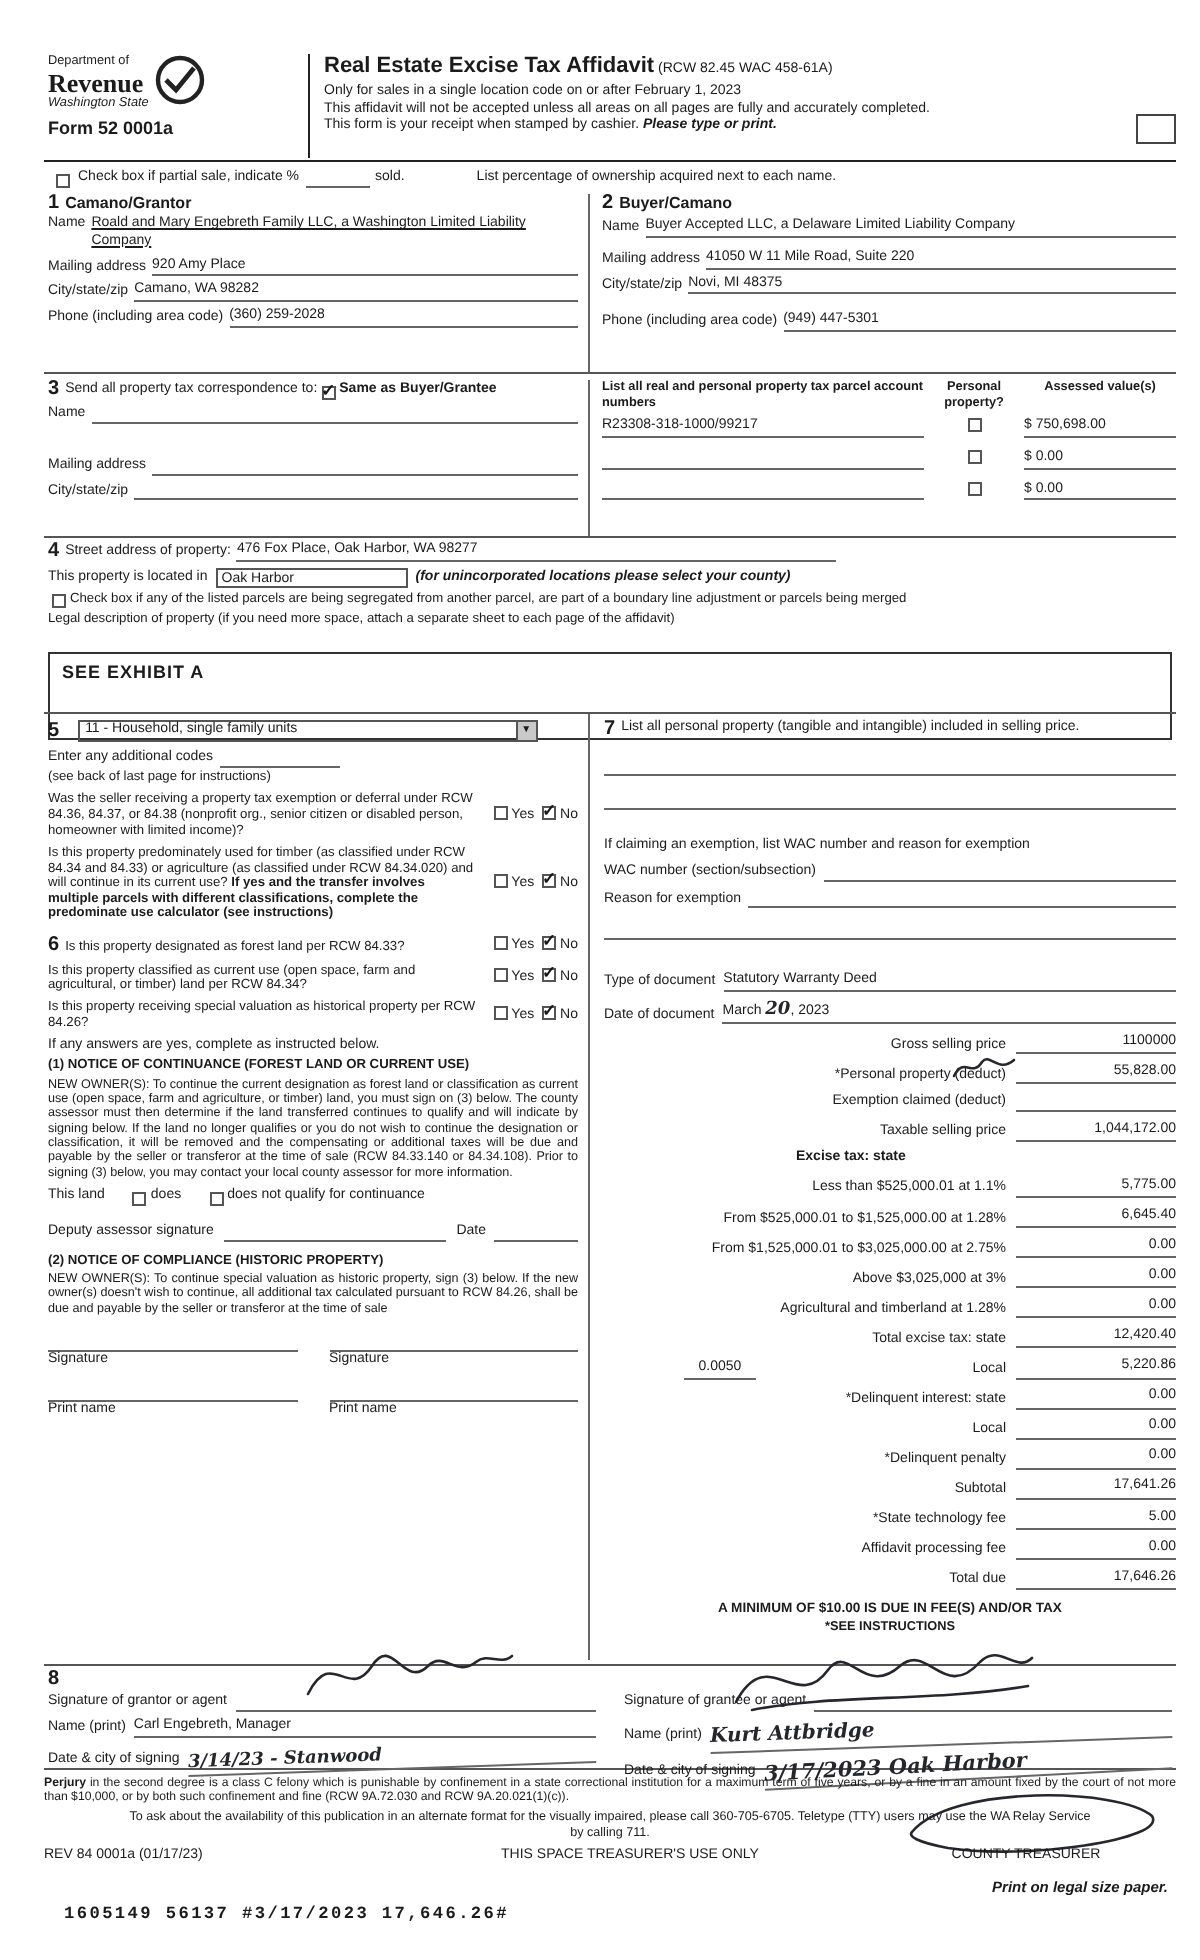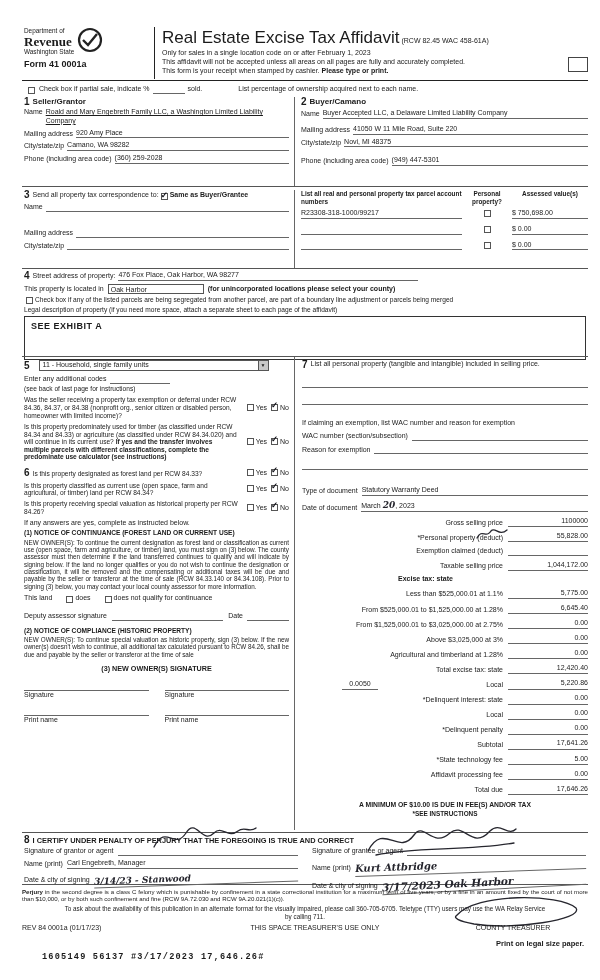--- a/index.html
+++ b/index.html
@@ -1,19 +1,19 @@
 <!DOCTYPE html>
 <html><head>
 <meta charset="utf-8">
 <style>
   *{box-sizing:border-box;margin:0;padding:0}
   html,body{width:600px;height:980px}
   body{position:relative;background:#fff;color:#1b1b1b;font-family:"Liberation Sans",sans-serif;font-size:7px;line-height:1.25;overflow:hidden}
   .abs{position:absolute}
-  .b{font-weight:700}.i{}.fs64{font-size:6.4px}.fs66{font-size:6.6px}.fs9{font-size:9px}
+  .b{font-weight:700}.i{font-style:italic}.fs64{font-size:6.4px}.fs66{font-size:6.6px}.fs9{font-size:9px}
   .row{display:flex;align-items:flex-end}
   .ul{border-bottom:1px solid #666;min-height:8px}
   .fill{flex:1}
   .cb{display:inline-block;width:7px;height:7px;border:1px solid #555;position:relative;flex:none;vertical-align:-1px;margin:0 2px;background:#fff}
   .cb .mk{position:absolute;left:-1px;top:-3.5px;font-size:8.5px;font-weight:700;color:#15151c;line-height:1}
   .secnum{font-weight:700;font-size:10px;line-height:1;margin-right:3px;flex:none}
   .sect{font-weight:700;font-size:8px}
   .hand{font-family:"DejaVu Serif",serif;font-style:italic;font-weight:700;color:#25252d}
   .taxrow{display:flex;align-items:flex-end;margin-top:4.8px;position:relative}
   .taxrow .tl{flex:1;text-align:right;padding-right:5px;white-space:nowrap}
@@ -34,45 +34,45 @@
       <div>
         <div class="fs64">Department of</div>
         <div style="font-size:13px;font-weight:700;font-family:'Liberation Serif',serif;line-height:1">Revenue</div>
         <div class="fs64 i">Washington State</div>
       </div>
       <svg width="26" height="26" viewBox="0 0 26 26" style="margin-left:3px">
         <circle cx="13" cy="13" r="11" fill="none" stroke="#222" stroke-width="2.2"></circle>
         <path d="M6 13 L11 18 L20 7" fill="none" stroke="#222" stroke-width="2.4"></path>
       </svg>
     </div>
-    <div class="b fs9" style="margin-top:3px">Form 41 0001a</div>
+    <div class="b fs9" style="margin-top:3px">Form 52 0001a</div>
   </div>
   <div style="border-left:1.5px solid #222;padding-left:7px;flex:1">
-    <div style="white-space:nowrap"><span style="font-size:17px;font-weight:400">Real Estate Excise Tax Affidavit</span> <span>(RCW 82.45 WAC 458-61A)</span></div>
+    <div style="white-space:nowrap"><span style="font-size:11px;font-weight:700">Real Estate Excise Tax Affidavit</span> <span>(RCW 82.45 WAC 458-61A)</span></div>
     <div style="margin-top:1px">Only for sales in a single location code on or after February 1, 2023</div>
     <div>This affidavit will not be accepted unless all areas on all pages are fully and accurately completed.</div>
     <div><span>This form is your receipt when stamped by cashier. </span><span class="b i">Please type or print.</span></div>
   </div>
   <div style="width:20px;height:15px;border:1px solid #444;margin-top:30px;flex:none"></div>
 </div>
 <div class="abs" style="left:22px;right:12px;top:80px;border-top:1.3px solid #222"></div>
 
 <div class="abs row" style="left:26px;top:85px;right:12px">
   <span class="cb"></span>
   <span style="margin-left:2px">Check box if partial sale, indicate %</span>
   <span class="ul" style="width:32px;margin:0 3px"></span>
   <span>sold.</span>
   <span style="margin-left:36px">List percentage of ownership acquired next to each name.</span>
 </div>
 
 <div class="abs" style="left:24px;right:12px;top:97px;height:89px;display:flex">
   <div style="width:270px;flex:none;padding-right:5px">
     <div class="row">
         <span class="secnum">1</span>
-        <span class="sect">Seller/Grantor</span>
+        <span class="sect">Camano/Grantor</span>
       </div>
     <div style="display:flex;margin-top:1px">
       <span style="flex:none;margin-right:3px">Name</span>
       <span style="text-decoration:underline">Roald and Mary Engebreth Family LLC, a Washington Limited Liability Company</span>
     </div>
     <div class="row" style="margin-top:3px">
         <span>Mailing address</span>
         <span class="ul fill" style="margin-left:3px">920 Amy Place</span>
       </div>
     <div class="row" style="margin-top:3px">
@@ -164,21 +164,21 @@
   <div class="row" style="margin-top:2.5px">
     <span>This property is located in</span>
     <span style="border:1px solid #555;width:96px;height:10px;margin:0 4px;padding-left:2px;display:inline-block;line-height:9px">Oak Harbor</span>
     <span class="b i">(for unincorporated locations please select your county)</span>
   </div>
   <div class="row" style="margin-top:2.5px">
     <span class="cb"></span>
     <span class="fs66">Check box if any of the listed parcels are being segregated from another parcel, are part of a boundary line adjustment or parcels being merged</span>
   </div>
   <div class="fs66" style="margin-top:2px">Legal description of property (if you need more space, attach a separate sheet to each page of the affidavit)</div>
-  <div style="border:1px solid #333;height:44px;margin-top:2px;padding:4px 6px">
+  <div style="border:1px solid #333;height:44px;margin-top:12px;padding:4px 6px">
     <span class="b" style="font-size:9px;letter-spacing:.5px">SEE EXHIBIT A</span>
   </div>
 </div>
 
 <div class="abs" style="left:22px;right:12px;top:356px;height:474px;border-top:1px solid #555;display:flex">
 
   <div style="width:272px;flex:none;padding:3px 5px 0 2px">
     <div class="row">
       <span class="secnum">5</span>
       <span style="border:1px solid #555;width:230px;height:11px;display:flex;align-items:center;margin-left:6px">
@@ -240,21 +240,20 @@
         <span>does not qualify for continuance</span>
       </div>
       <div class="row" style="margin-top:9px">
         <span>Deputy assessor signature</span>
         <span class="ul fill" style="margin:0 5px"></span>
         <span>Date</span>
         <span class="ul" style="width:42px;margin-left:4px"></span>
       </div>
       <div class="b fs66" style="margin-top:6px">(2) NOTICE OF COMPLIANCE (HISTORIC PROPERTY)</div>
       <div class="para" style="margin-top:1px">NEW OWNER(S): To continue special valuation as historic property, sign (3) below. If the new owner(s) doesn't wish to continue, all additional tax calculated pursuant to RCW 84.26, shall be due and payable by the seller or transferor at the time of sale</div>
-      <div class="b" style="text-align:center;margin-top:6px;font-size:7.2px">(3) NEW OWNER(S) SIGNATURE</div>
       <div style="display:flex;gap:16px;margin-top:9px">
         <div style="flex:1">
             <div class="sigline"></div>
             <div>Signature</div>
           </div>
         <div style="flex:1">
             <div class="sigline"></div>
             <div>Signature</div>
           </div>
       </div>
@@ -376,21 +375,20 @@
         <span class="tv">17,646.26</span>
       </div>
     <div class="b" style="text-align:center;margin-top:6px;font-size:6.8px">A MINIMUM OF $10.00 IS DUE IN FEE(S) AND/OR TAX</div>
     <div class="b" style="text-align:center;margin-top:1px;font-size:6.4px">*SEE INSTRUCTIONS</div>
   </div>
 </div>
 
 <div class="abs" style="left:22px;right:12px;top:832px;height:53px;border-top:1px solid #555;border-bottom:1px solid #555;padding:2px 2px 0 2px;position:absolute">
   <div class="row">
     <span class="secnum">8</span>
-    <span class="b" style="font-size:7.4px">I CERTIFY UNDER PENALTY OF PERJURY THAT THE FOREGOING IS TRUE AND CORRECT</span>
   </div>
   <svg class="scribble" width="110" height="34" viewBox="0 0 110 34" style="position:absolute;left:128px;top:-12px">
     <path d="M4 26 C 16 2, 24 30, 36 12 C 46 -4, 52 24, 64 12 C 72 4, 78 18, 88 10 C 94 5, 100 12, 106 7"></path>
   </svg>
   <svg class="scribble" width="160" height="44" viewBox="0 0 160 44" style="position:absolute;left:340px;top:-14px">
     <path d="M6 32 C 22 2, 36 38, 52 16 C 62 2, 70 30, 88 14 C 102 2, 110 32, 128 12 C 138 2, 146 18, 154 10"></path>
     <path d="M14 36 C 54 28, 104 32, 152 24"></path>
   </svg>
   <div style="display:flex;gap:14px;margin-top:2px">
     <div style="flex:1">
@@ -434,13 +432,13 @@
 </svg>
 
 <div class="abs" style="left:22px;right:12px;top:924px;display:flex;align-items:flex-start">
   <span style="width:170px;flex:none">REV 84 0001a  (01/17/23)</span>
   <span style="flex:1;text-align:center">THIS SPACE TREASURER'S USE ONLY</span>
   <span style="width:150px;flex:none;text-align:center">COUNTY TREASURER</span>
 </div>
 
 <div class="abs b i" style="right:16px;top:939px;font-size:7.5px">Print on legal size paper.</div>
 
-<div class="abs" style="left:42px;top:952px;font-family:'Liberation Mono',monospace;font-size:8.6px;letter-spacing:1.2px;font-weight:700">1605149 56137 #3/17/2023 17,646.26#</div>
+<div class="abs" style="left:32px;top:952px;font-family:'Liberation Mono',monospace;font-size:8.6px;letter-spacing:1.2px;font-weight:700">1605149 56137 #3/17/2023 17,646.26#</div>
 
 </body></html>

